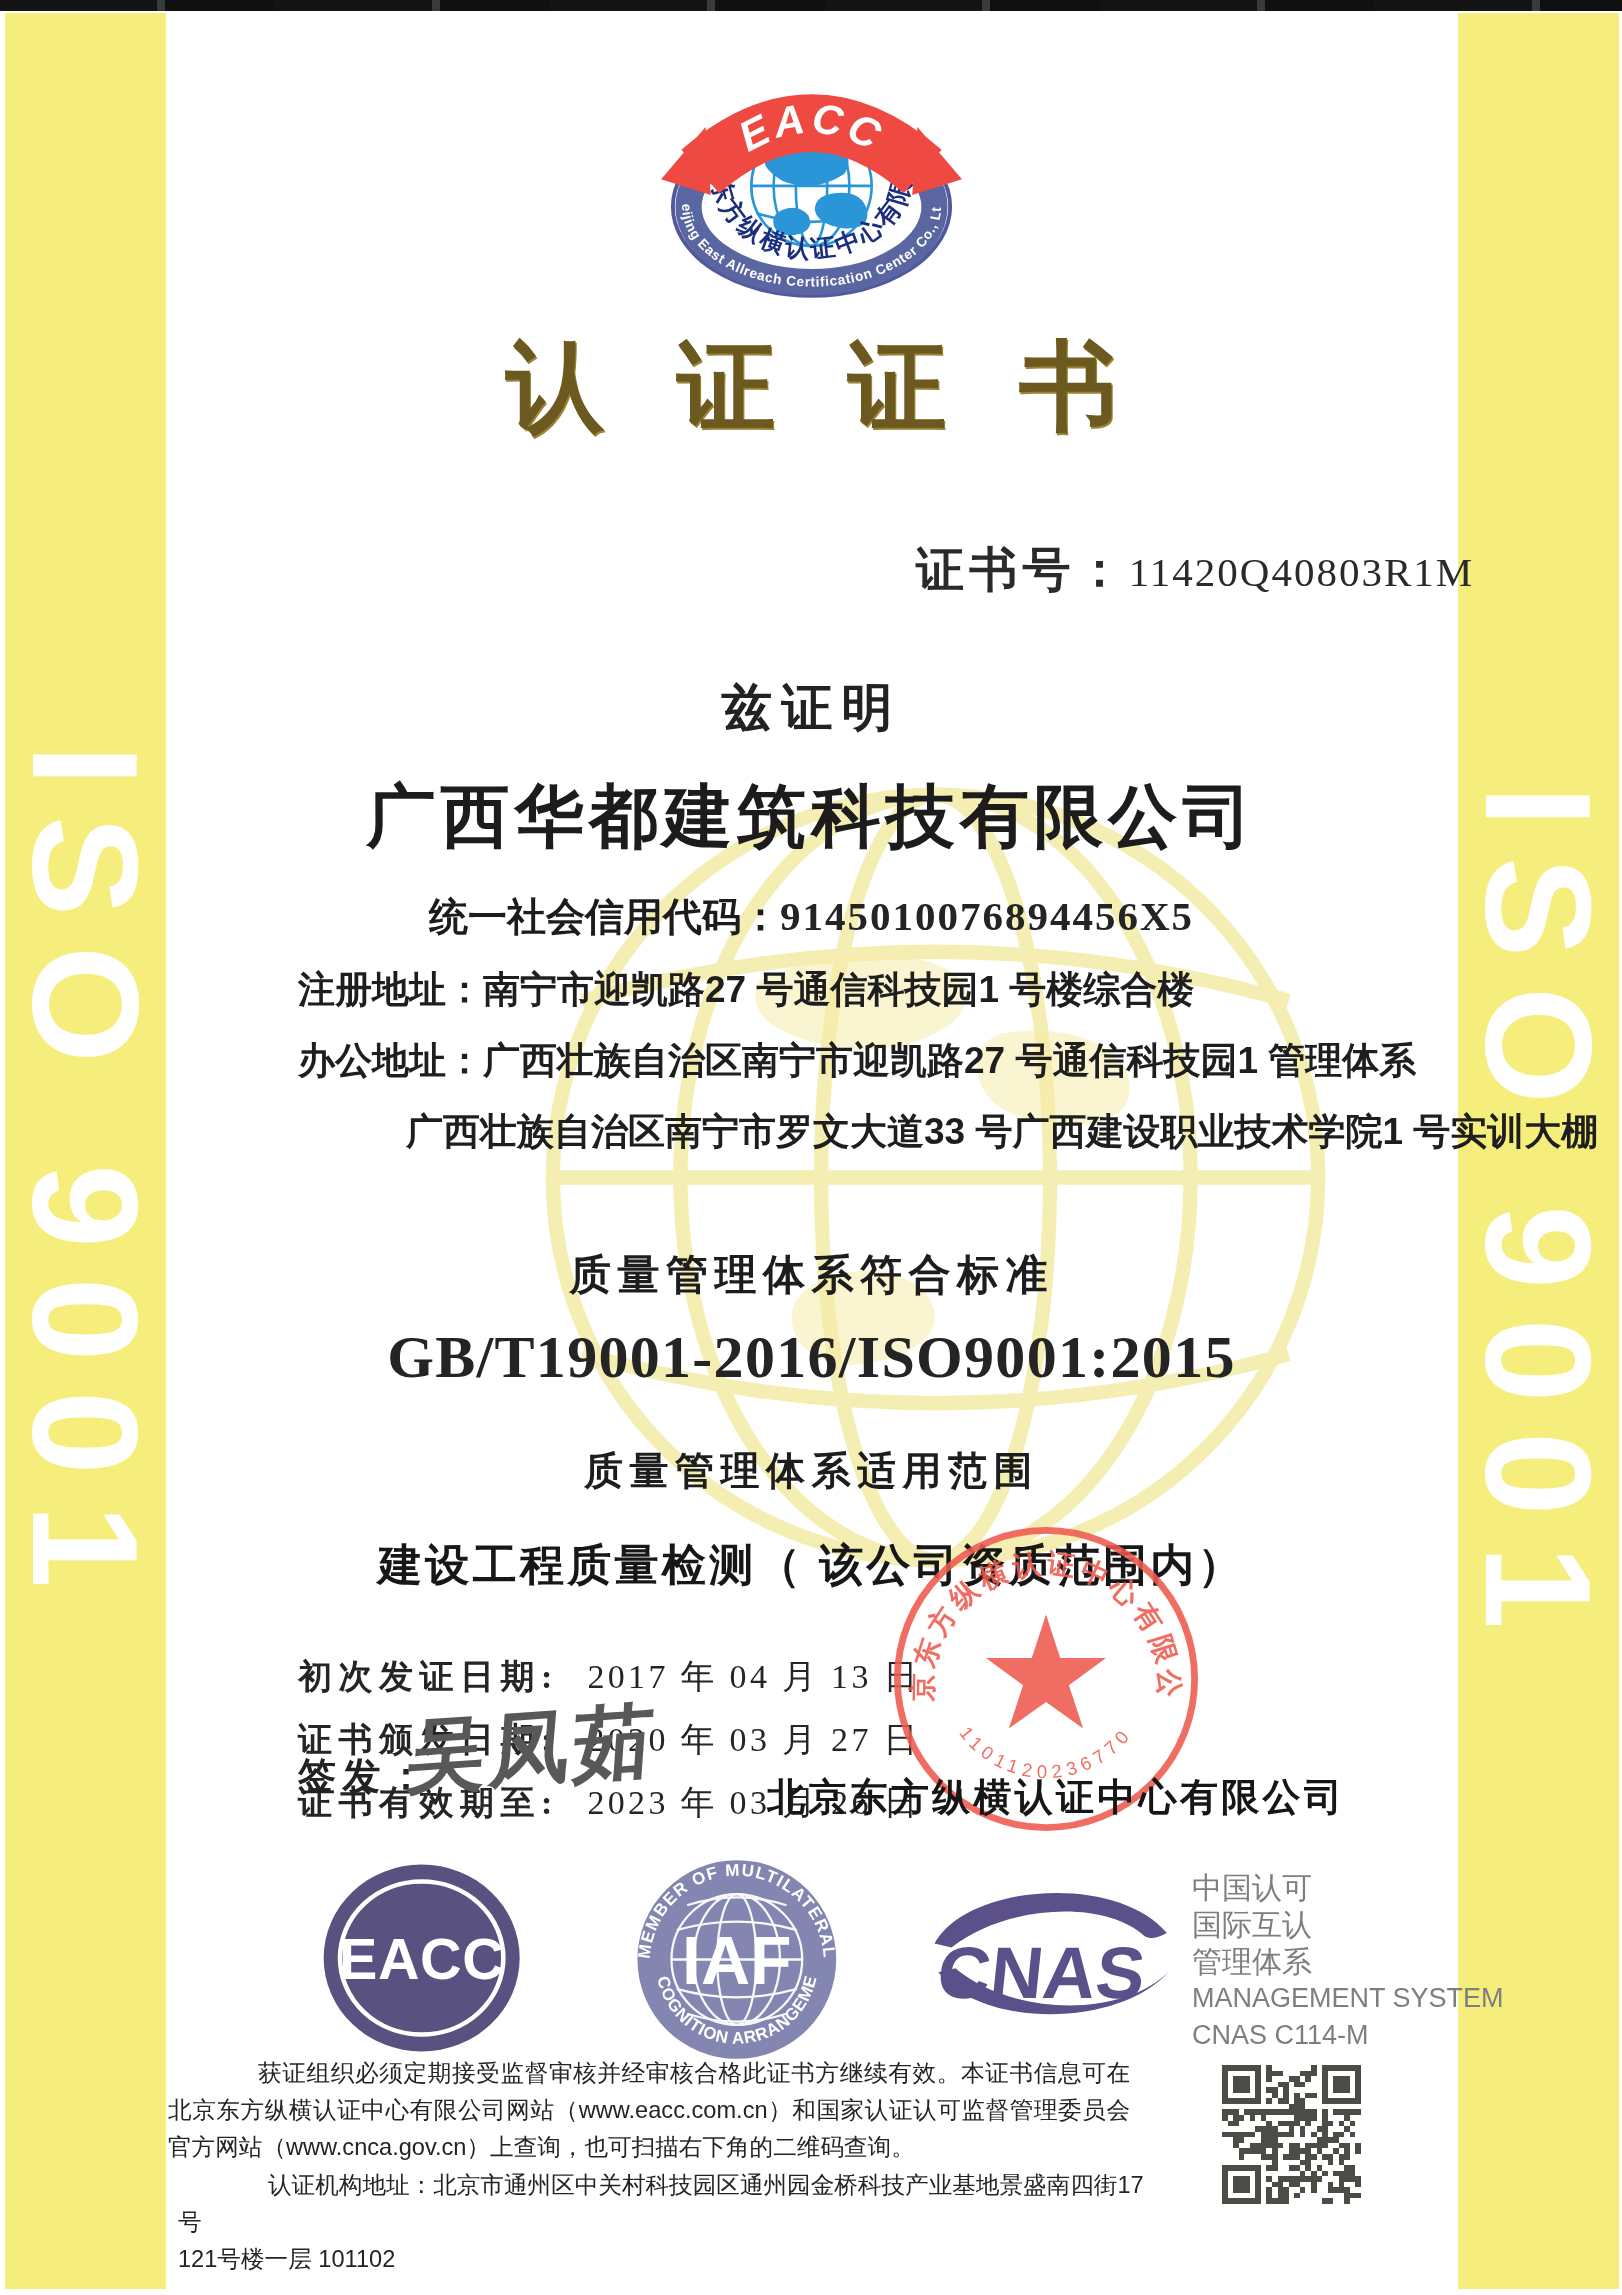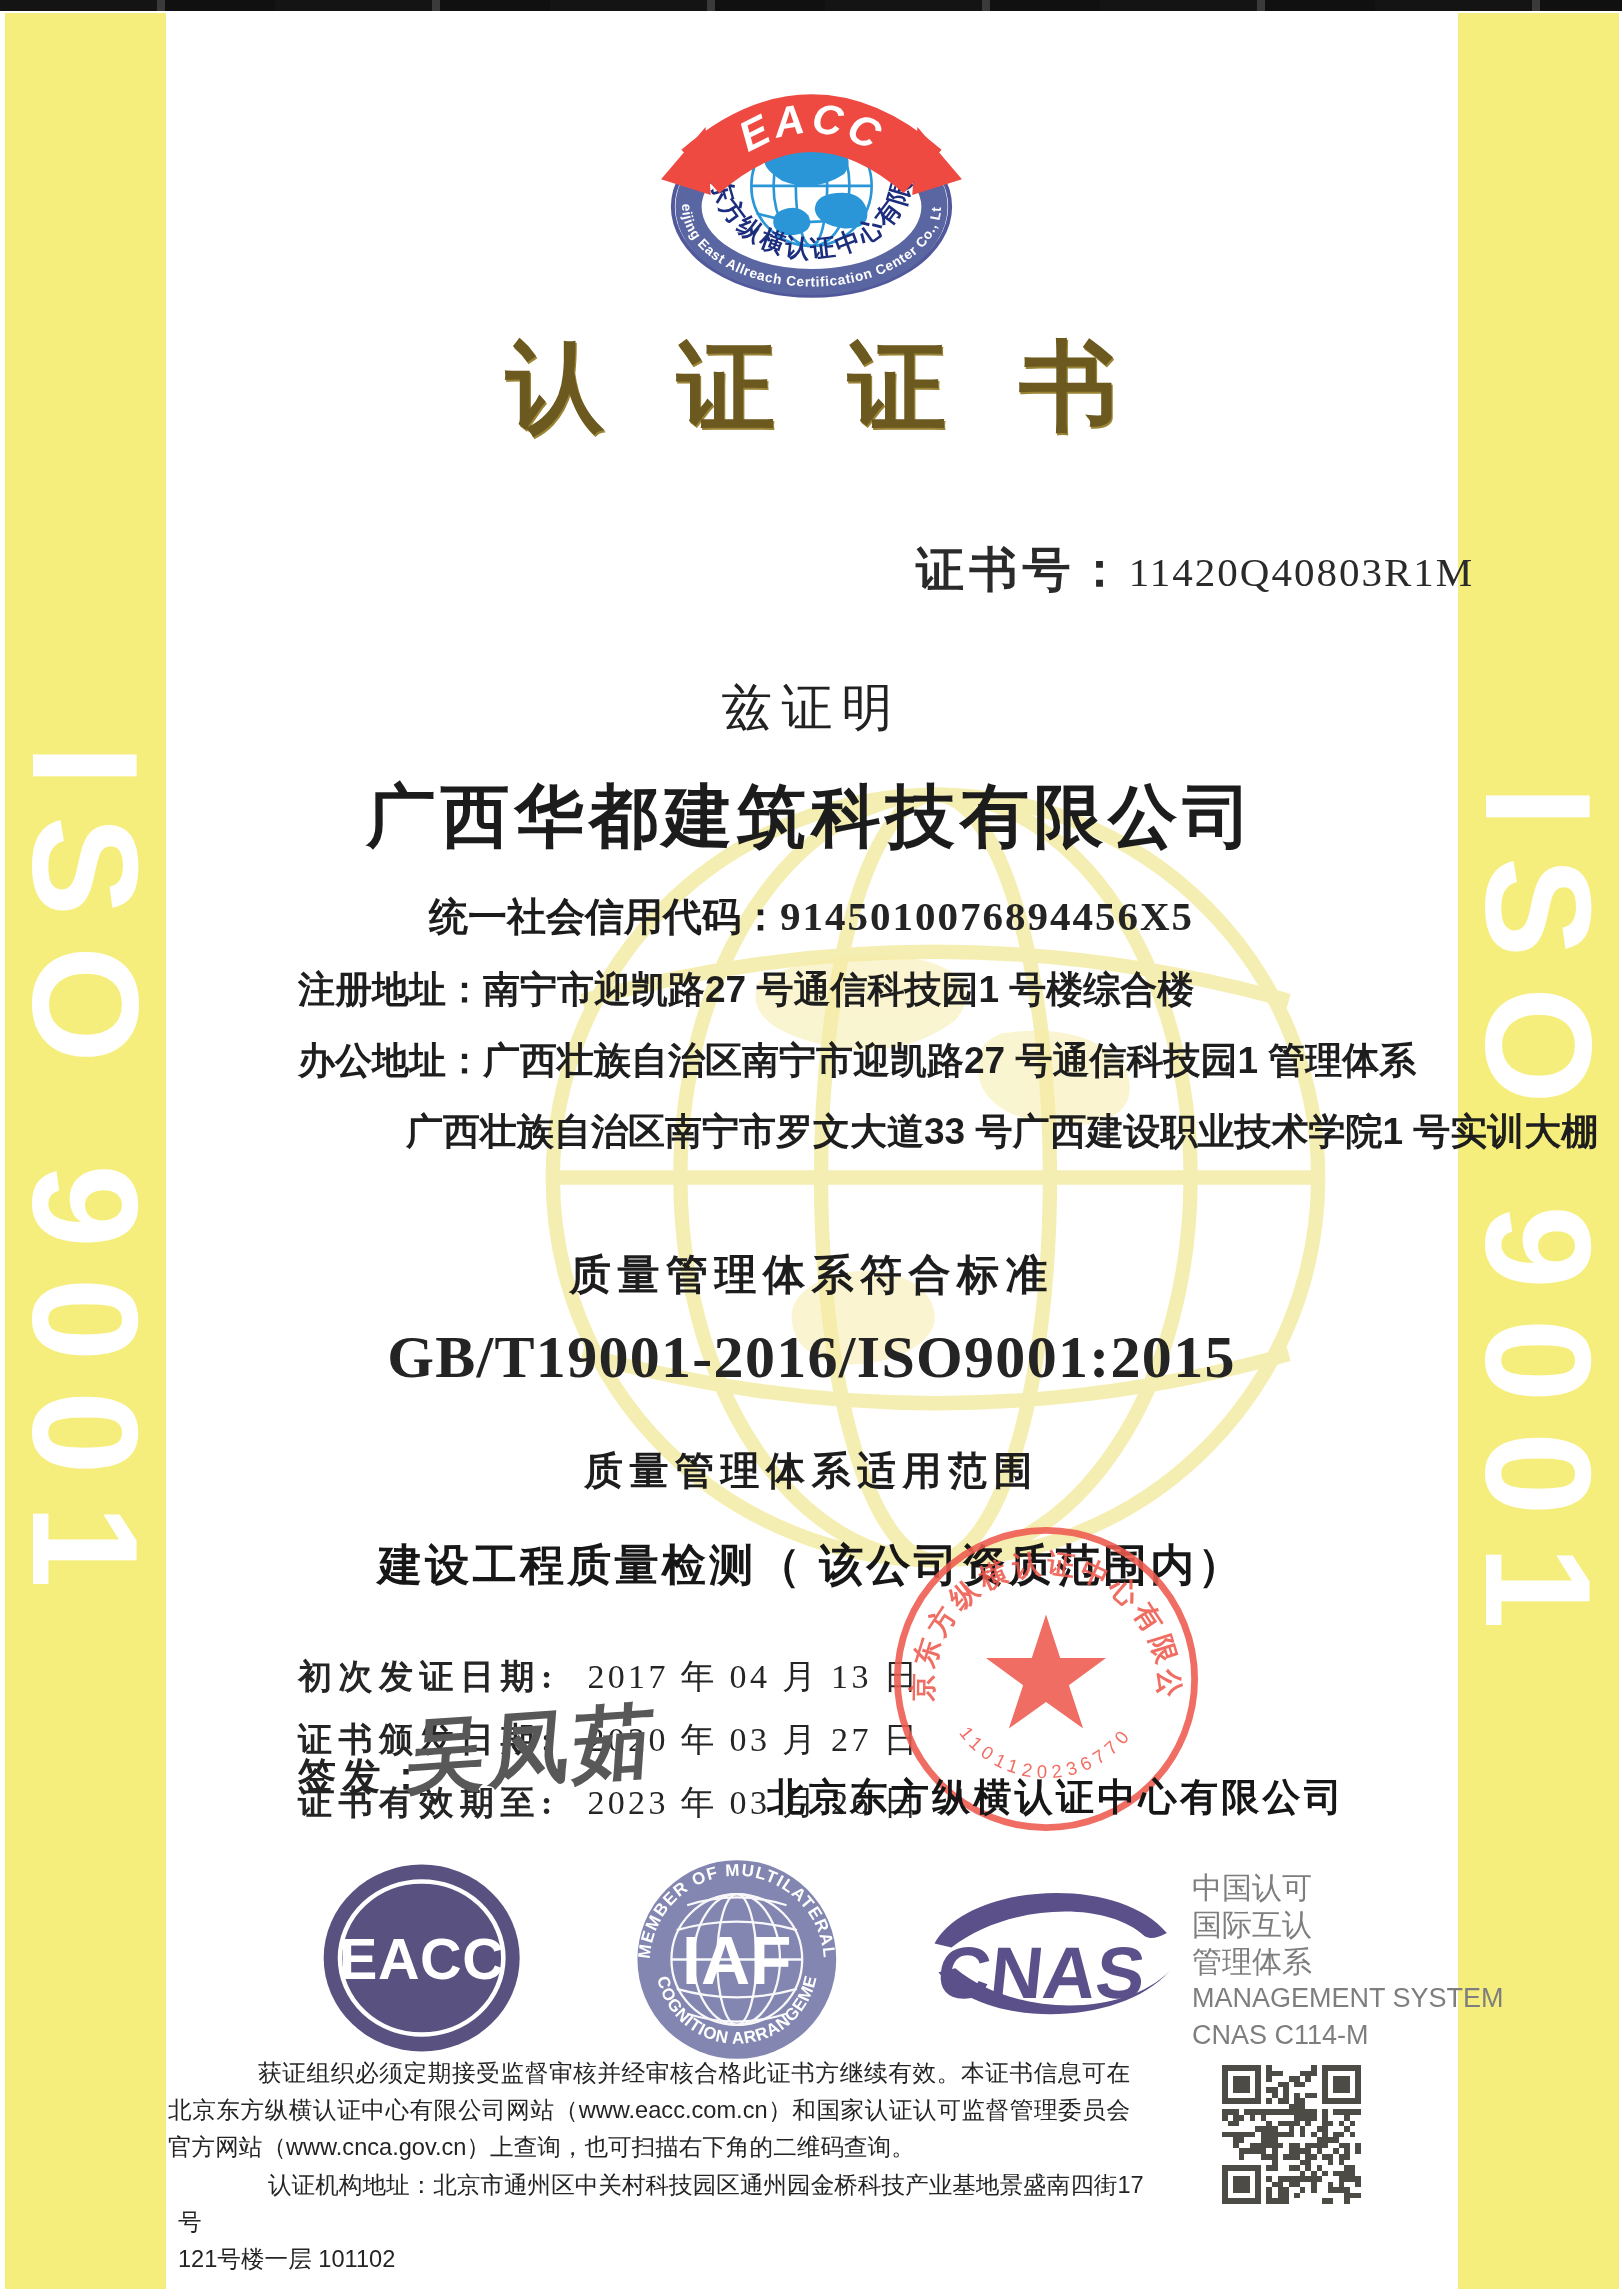--- a/index.html
+++ b/index.html
@@ -30,21 +30,21 @@
     font-weight:bold;font-size:98px;color:#6b591f;text-shadow:1.3px 2px 0 #9a8435;}
   .title span{letter-spacing:73px;margin-left:73px;}
 
   .cert-line{left:916px;top:538px;white-space:nowrap;}
   .cert-label{font-family:"Liberation Serif","DejaVu Serif",serif;font-weight:bold;
     font-size:48px;letter-spacing:5.2px;color:#2a2a2a;}
   .cert-number{font-family:"Liberation Serif","DejaVu Serif",serif;
     font-size:41px;letter-spacing:2px;color:#2a2a2a;}
 
   .hereby{top:674px;font-family:"Liberation Serif","DejaVu Serif",serif;
-    font-weight:normal;font-size:51px;letter-spacing:9.2px;color:#222;}
+    font-weight:bold;font-size:51px;letter-spacing:9.2px;color:#222;}
   .company{top:771px;font-weight:bold;font-size:69px;letter-spacing:5.2px;color:#1c1c1c;}
   .credit{top:890px;font-size:39px;white-space:nowrap;}
   .credit-label{font-weight:bold;color:#1c1c1c;}
   .credit-code{font-family:"Liberation Serif","DejaVu Serif",serif;font-weight:bold;
     font-size:41px;letter-spacing:2px;color:#242424;}
 
   .addr{left:298px;top:954px;font-size:37px;font-weight:bold;color:#1e1e1e;line-height:71px;white-space:nowrap;}
   .addr .cont{padding-left:108px;}
 
   .std-head{top:1247px;font-weight:bold;font-size:42px;letter-spacing:6.5px;color:#1d1d1d;}

